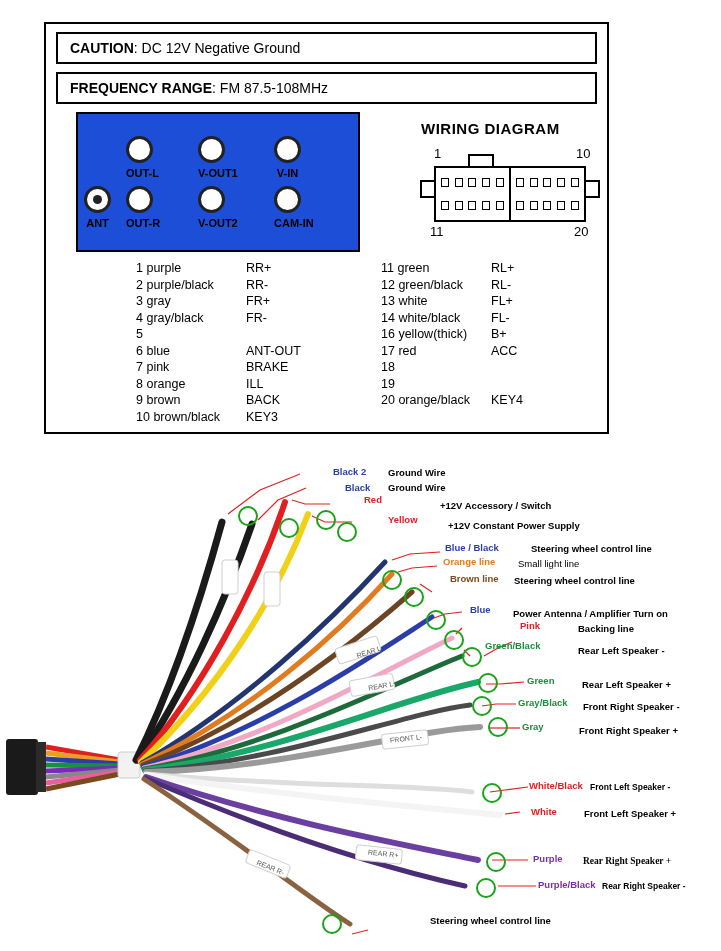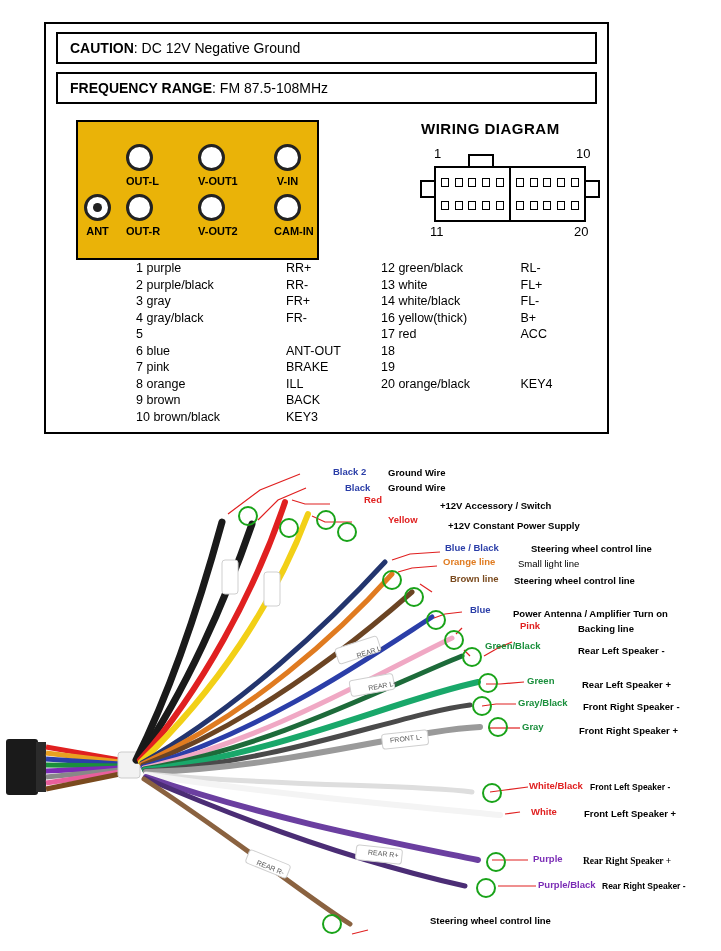--- a/index.html
+++ b/index.html
@@ -4,21 +4,21 @@
 <style>
   html,body{margin:0;padding:0;background:#ffffff;}
   body{width:721px;height:951px;font-family:"Liberation Sans",sans-serif;position:relative;overflow:hidden;}
 
   
   #spec-panel{position:absolute;left:44px;top:22px;width:565px;height:412px;border:2px solid #000;background:#fff;box-sizing:border-box;}
   .spec-row{border:2px solid #000;box-sizing:border-box;margin:8px 10px 0 10px;height:32px;display:flex;align-items:center;padding-left:12px;font-size:14px;}
   .spec-row b{font-weight:bold;}
   .spec-row .val{font-weight:normal;}
 
-  #conn-box{position:absolute;left:30px;top:96px;width:243px;height:140px;border:2px solid #000;box-sizing:border-box;background:#eab308;}
+  #conn-box{position:absolute;left:30px;top:88px;width:284px;height:140px;border:2px solid #000;box-sizing:border-box;background:#1d4ed8;}
 
   .jack{position:absolute;}
   .jack .ring{width:27px;height:27px;border-radius:50%;border:3px solid #222;box-sizing:border-box;background:#fff;}
   .jack .ring .inner{width:9px;height:9px;border-radius:50%;background:#222;margin:6px auto 0 auto;}
   .jack .lbl{font-size:11px;font-weight:bold;text-align:center;margin-top:2px;white-space:nowrap;position:relative;left:50%;transform:translateX(-50%);display:inline-block;}
 
   
   #wd-title{position:absolute;left:375px;top:96px;font-size:15px;font-weight:bold;letter-spacing:.5px;}
   #wd-wrap{position:absolute;left:370px;top:122px;width:185px;height:100px;}
   .pin-num{position:absolute;font-size:13px;}
@@ -29,21 +29,21 @@
   .pin{width:8px;height:9px;border:1px solid #000;background:#fff;box-sizing:border-box;}
   .conn-tab{position:absolute;left:52px;top:8px;width:26px;height:13px;border:2px solid #000;border-bottom:none;background:#fff;box-sizing:border-box;}
   .conn-ear-l{position:absolute;left:4px;top:34px;width:16px;height:18px;border:2px solid #000;background:#fff;box-sizing:border-box;}
   .conn-ear-r{position:absolute;left:168px;top:34px;width:16px;height:18px;border:2px solid #000;background:#fff;box-sizing:border-box;}
 
   
   #pinlist{position:absolute;left:90px;top:236px;width:460px;font-size:12.5px;line-height:16.5px;}
   #pinlist .col{position:absolute;top:0;}
   #pinlist .col.left{left:0;width:250px;}
   #pinlist .col.right{left:245px;width:230px;}
-  .pl-row{display:flex;gap:40px;}
+  .pl-row{display:flex;}
   .pl-row .name{width:110px;}
   .pl-row .fn{width:100px;}
 
   
   #harness{position:absolute;left:0;top:442px;width:721px;height:509px;background:#fff;padding-left:48px;}
   #harness svg{position:absolute;left:0;top:0;}
 
   .cap{position:absolute;font-size:9.5px;font-weight:bold;white-space:nowrap;}
   .cap.desc{font-weight:bold;color:#000;}
   .ring-mark{position:absolute;border:2px solid #19a319;border-radius:50%;width:20px;height:20px;box-sizing:border-box;}
@@ -182,20 +182,24 @@
       <div class="pl-row">
           <span class="name"><span>9</span> <span>brown</span></span>
           <span class="fn">BACK</span>
         </div>
       <div class="pl-row">
           <span class="name"><span>10</span> <span>brown/black</span></span>
           <span class="fn">KEY3</span>
         </div>
     </div>
     <div class="col right">
+      <div class="pl-row">
+          <span class="name"><span>11</span> <span>green</span></span>
+          <span class="fn">RL+</span>
+        </div>
       <div class="pl-row">
           <span class="name"><span>12</span> <span>green/black</span></span>
           <span class="fn">RL-</span>
         </div>
       <div class="pl-row">
           <span class="name"><span>13</span> <span>white</span></span>
           <span class="fn">FL+</span>
         </div>
       <div class="pl-row">
           <span class="name"><span>14</span> <span>white/black</span></span>

